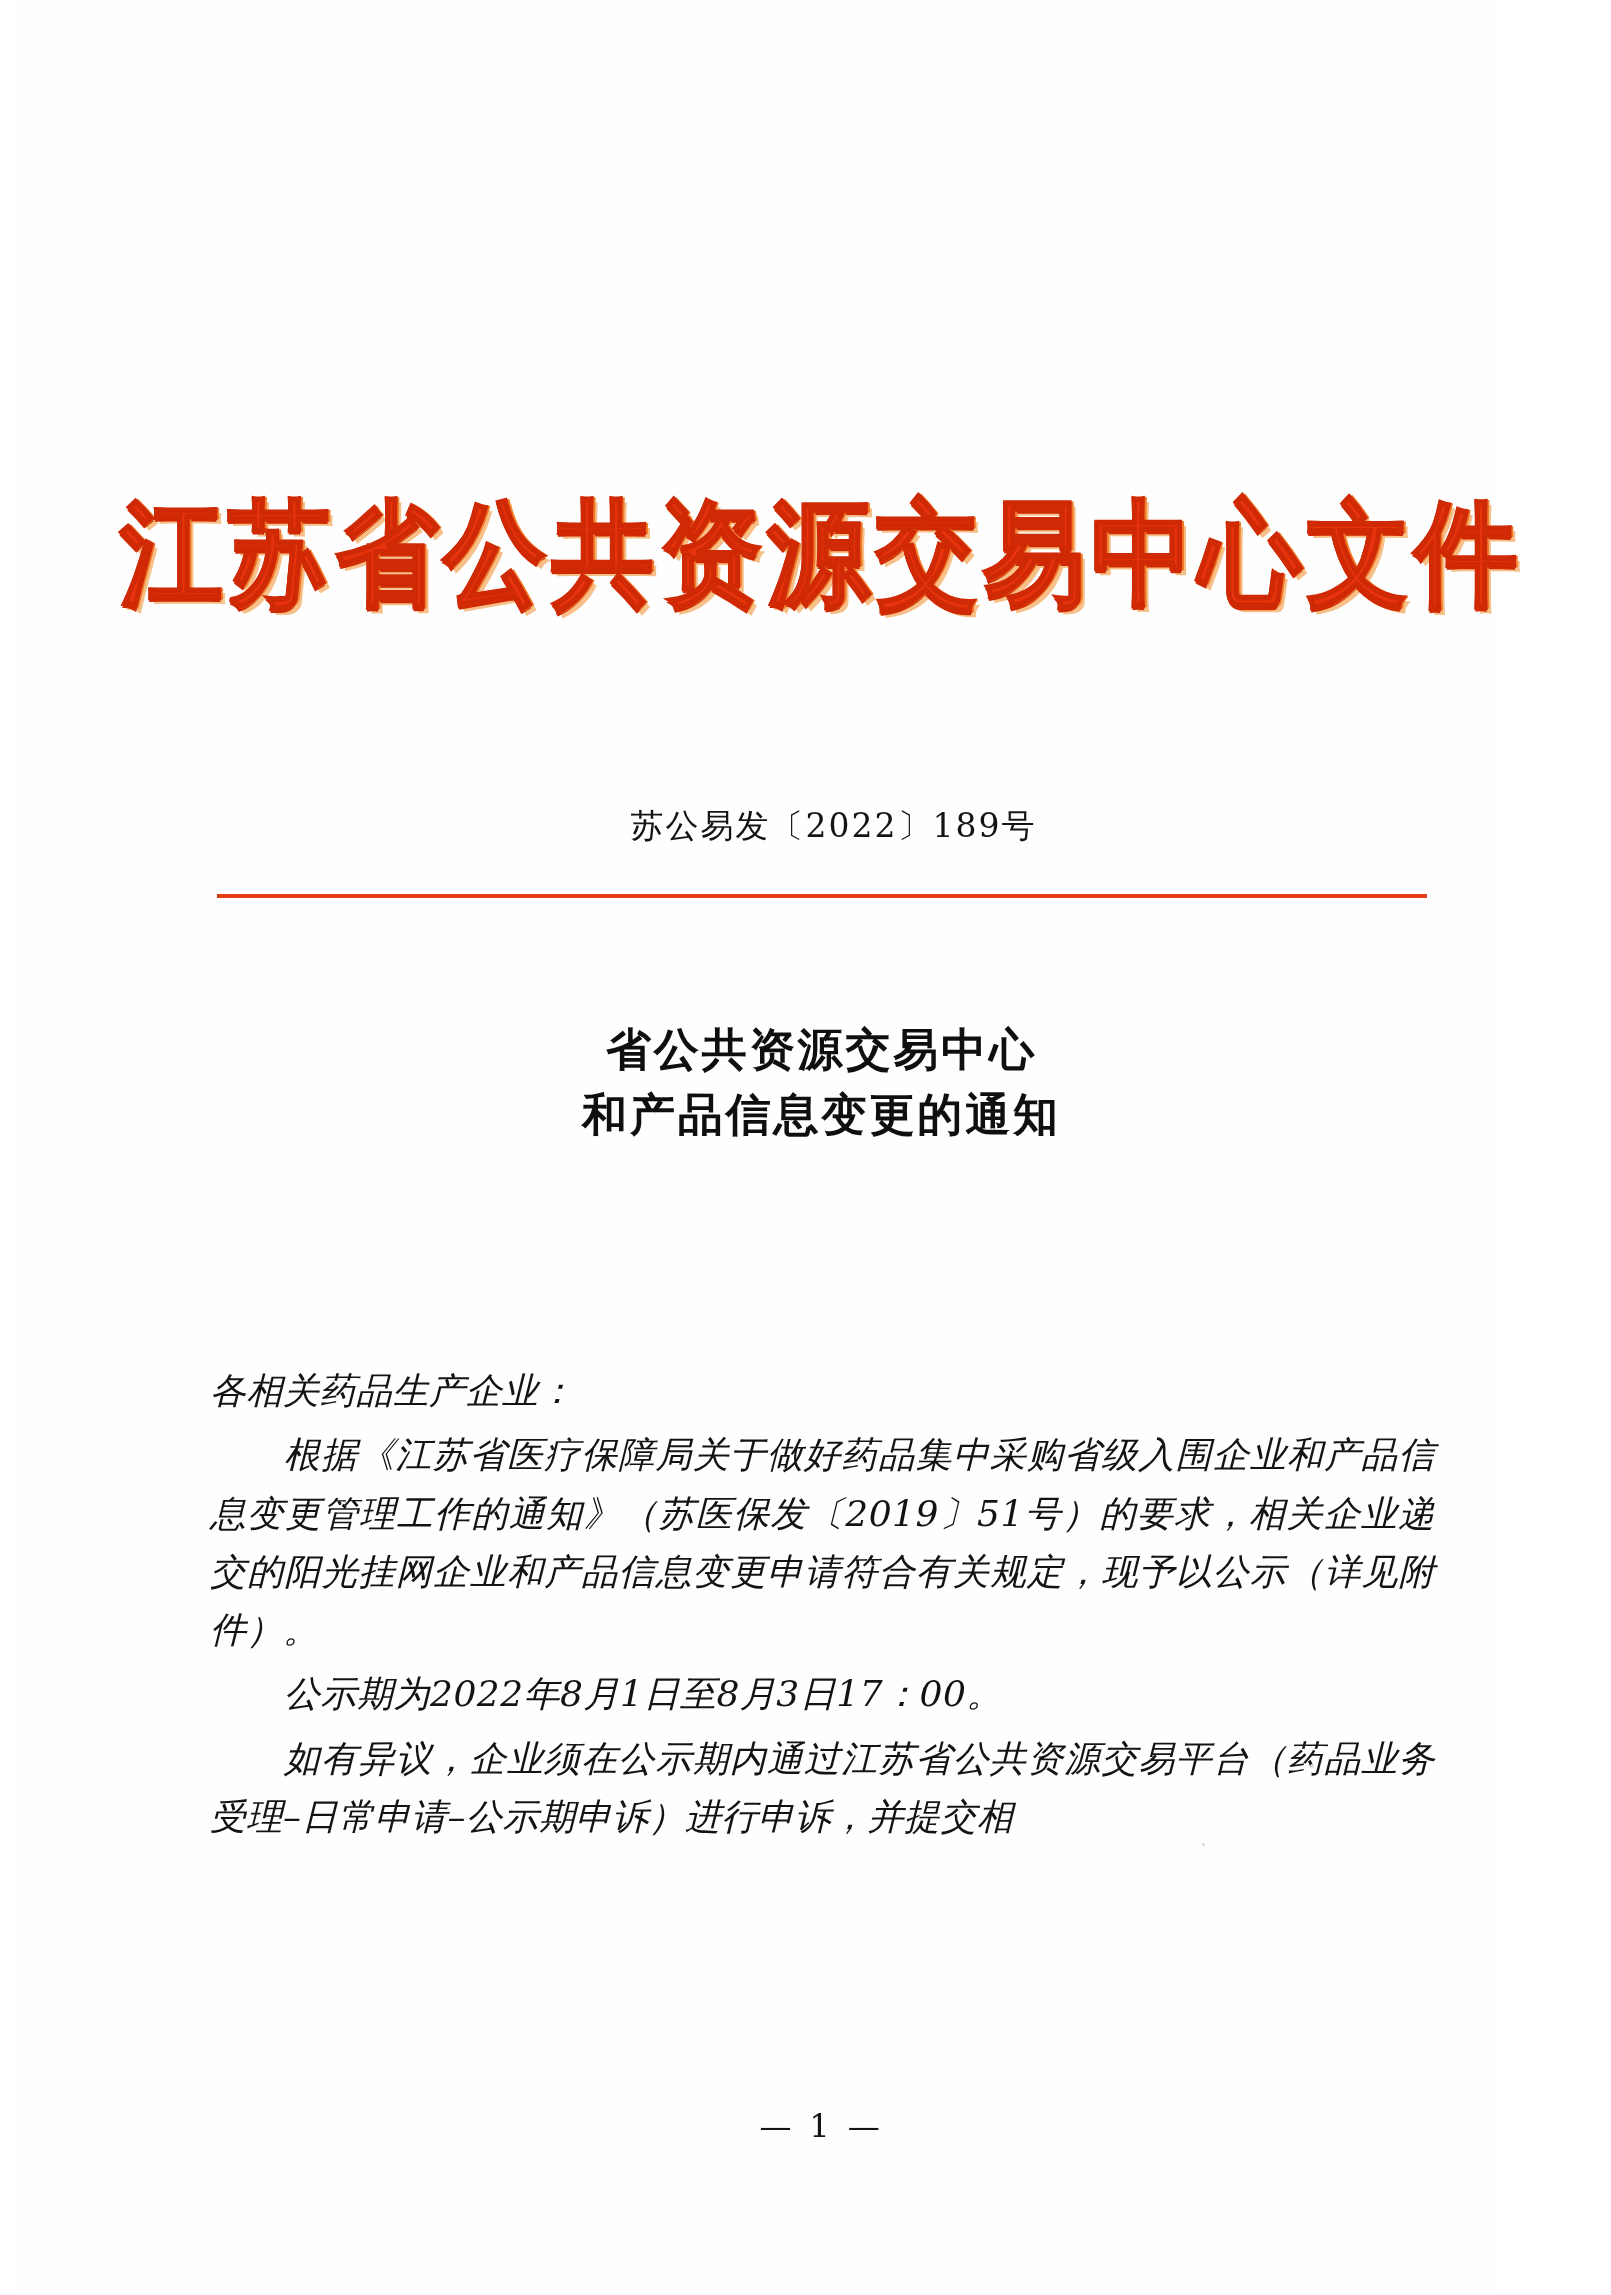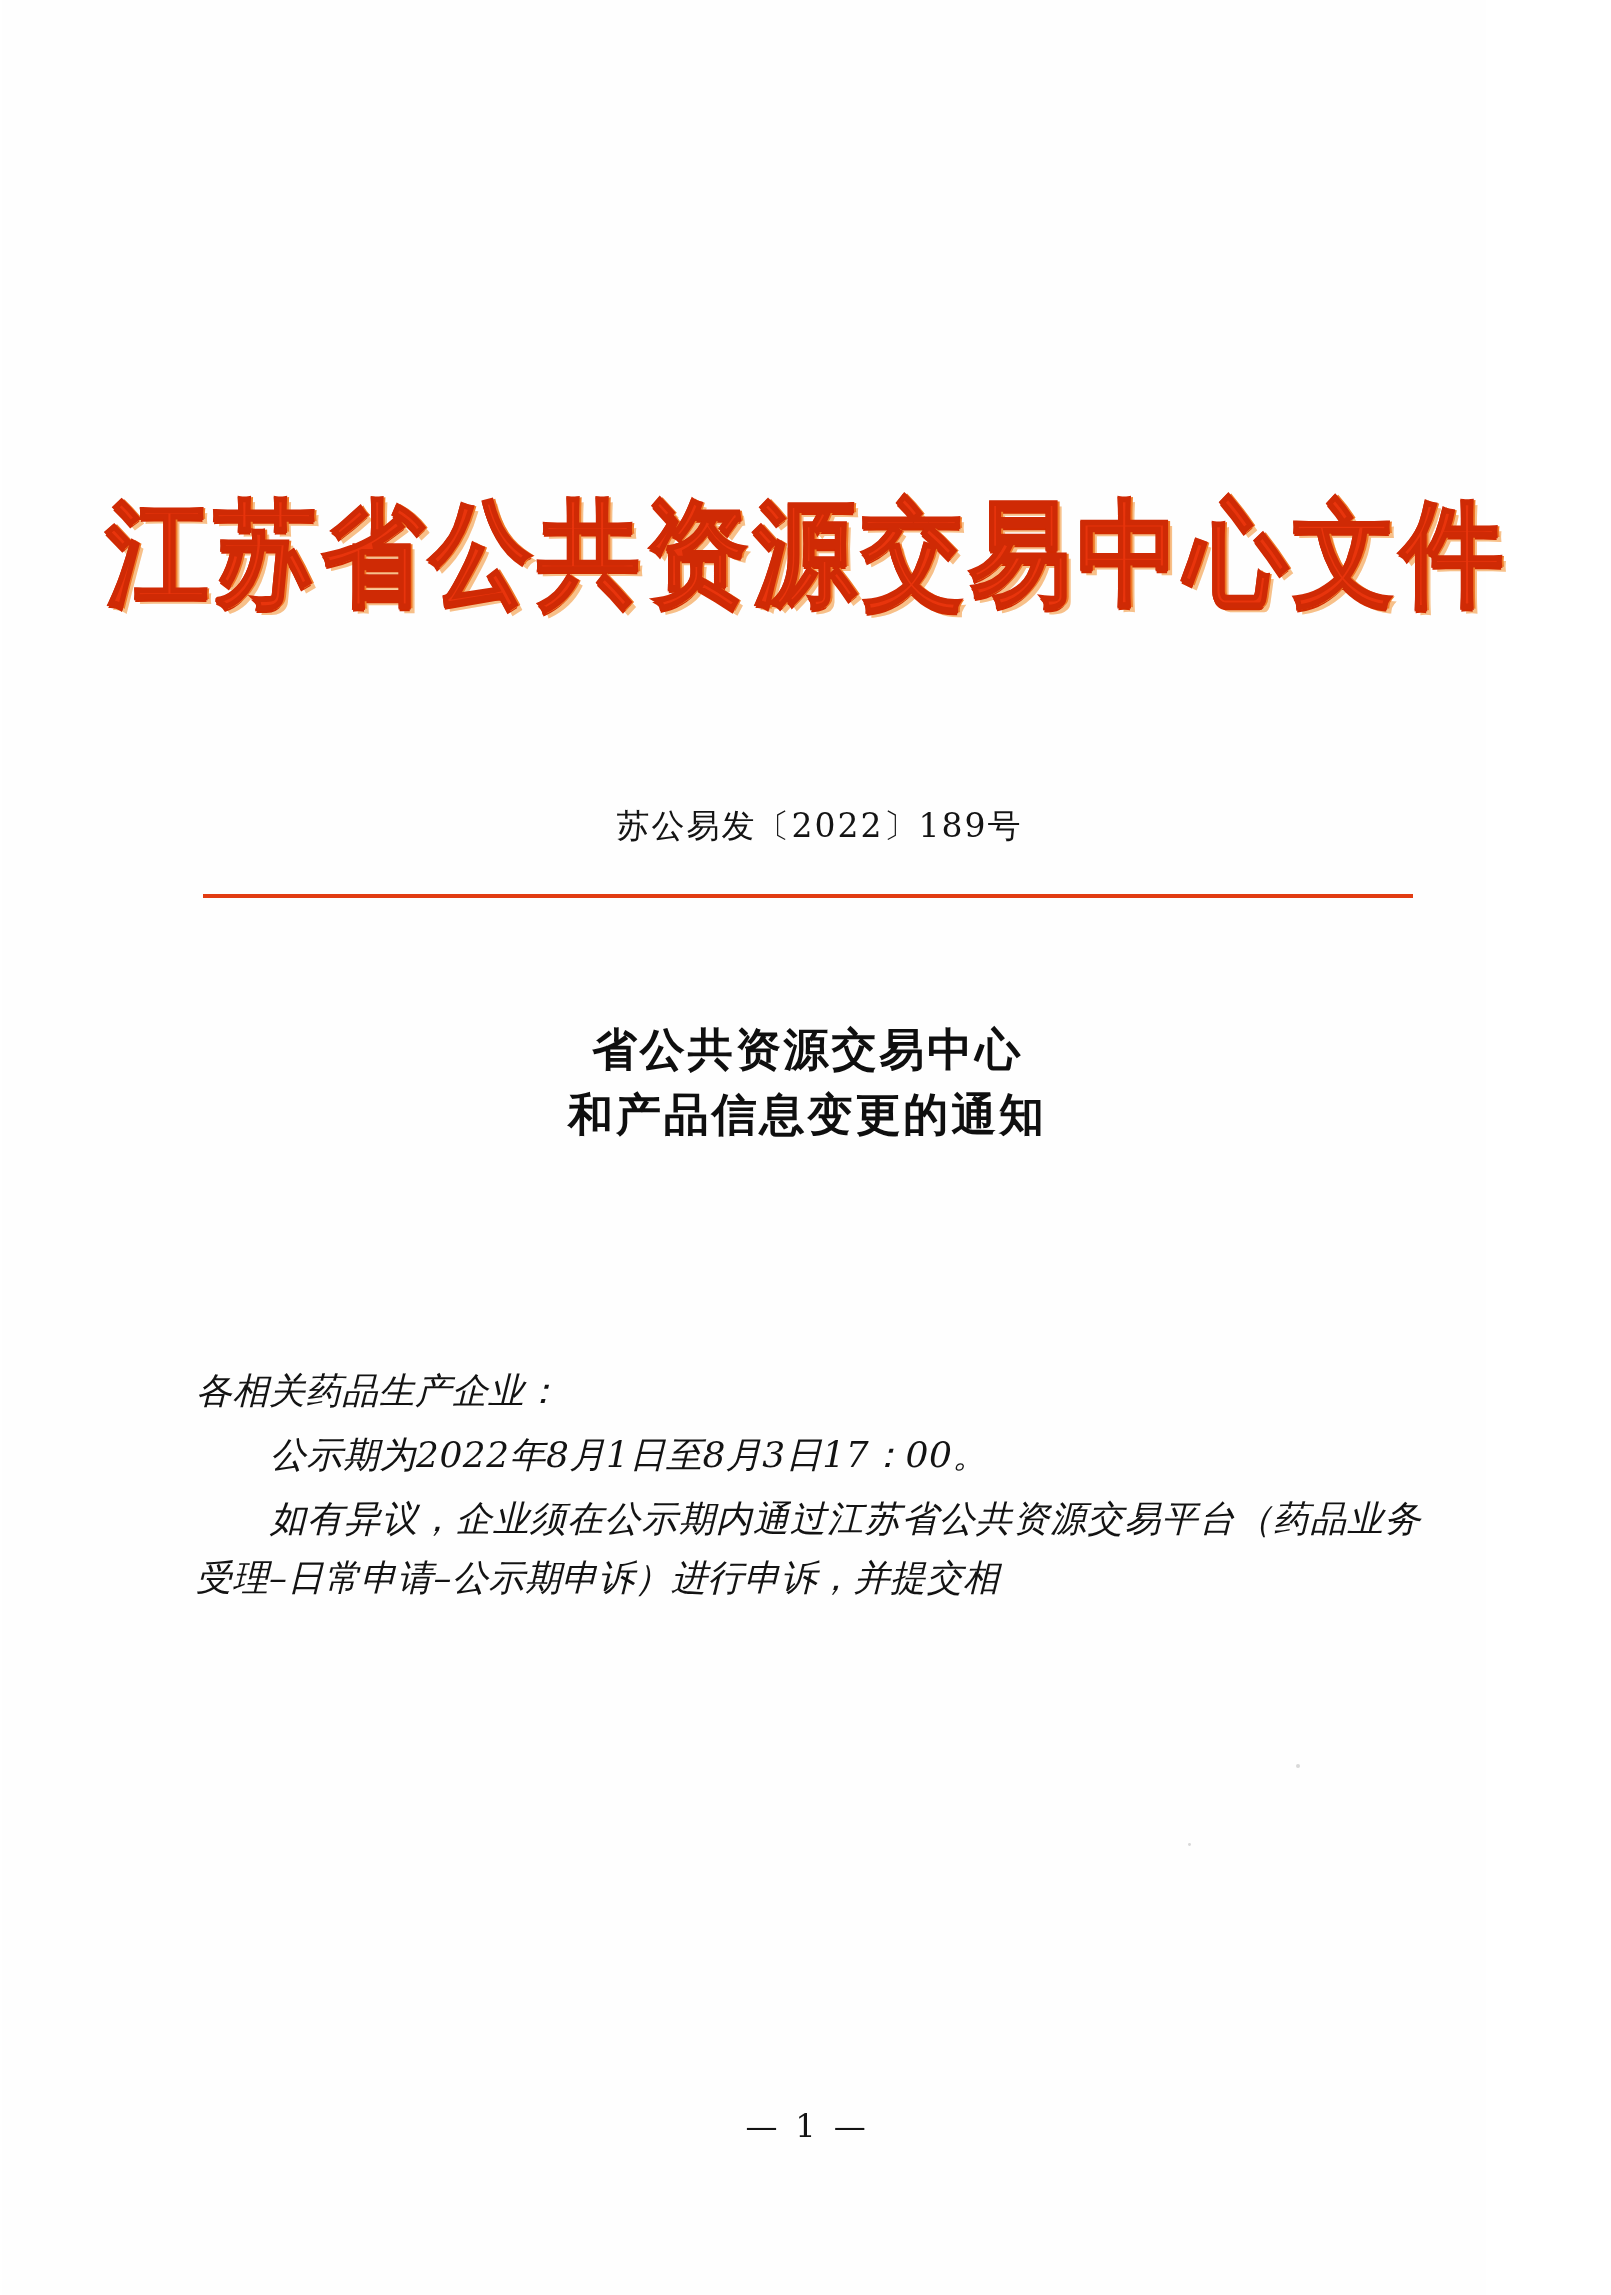--- a/index.html
+++ b/index.html
@@ -10,21 +10,21 @@
   body {
     width: 1611px;
     height: 2296px;
     font-family: "DejaVu Serif", "Liberation Serif", serif;
     color: #111111;
     position: relative;
     overflow: hidden;
   }
   .page {
     position: absolute;
-    left: 2px; top: 0;
+    left: 16px; top: 0;
     width: 1484px;
     height: 2296px;
     background: #fefefe;
   }
 
   
   .masthead {
     position: absolute;
     left: 0;
     top: 498px;
@@ -143,20 +143,21 @@
 
   <div class="red-rule"></div>
 
   <div class="title-block">
     <div class="title-line">省公共资源交易中心</div>
     <div class="title-line">和产品信息变更的通知</div>
   </div>
 
   <div class="body-block">
     <p class="body-para">各相关药品生产企业：</p>
+    <p class="body-para indent">根据《江苏省医疗保障局关于做好药品集中采购省级入围企业和产品信息变更管理工作的通知》（苏医保发〔2019〕51号）的要求，相关企业递交的阳光挂网企业和产品信息变更申请符合有关规定，现予以公示（详见附件）。</p>
     <p class="body-para indent">公示期为2022年8月1日至8月3日17：00。</p>
     <p class="body-para indent">如有异议，企业须在公示期内通过江苏省公共资源交易平台（药品业务受理–日常申请–公示期申诉）进行申诉，并提交相</p>
   </div>
 
   <div class="page-footer">— 1 —</div>
 
   <div class="speck" style="left:1294px; top:1764px; width:3.9px; height:3.9px;"></div>
   <div class="speck" style="left:1186px; top:1843px; width:2.9px; height:2.9px;"></div>
 </div>
 

